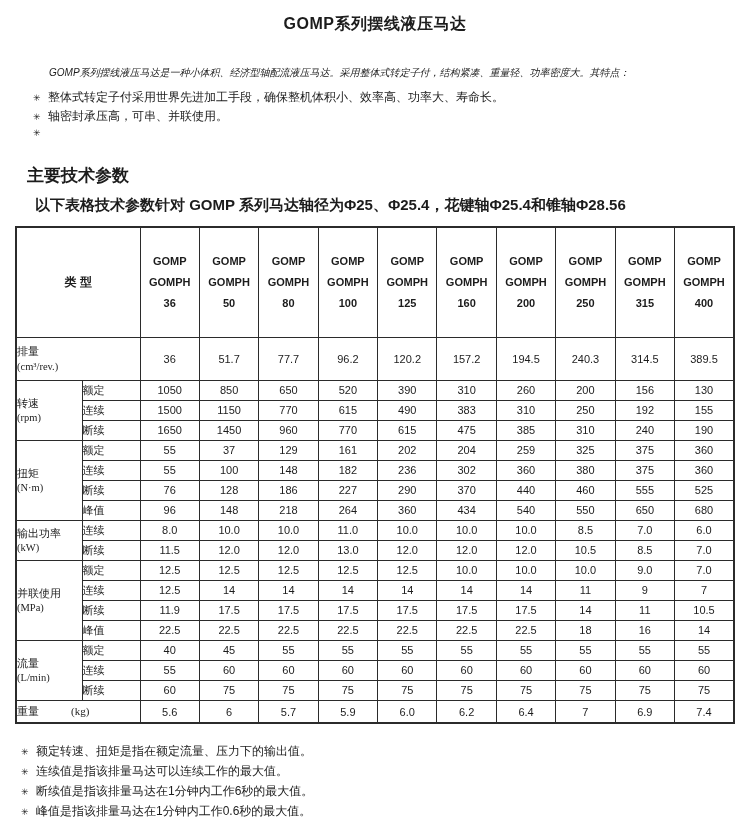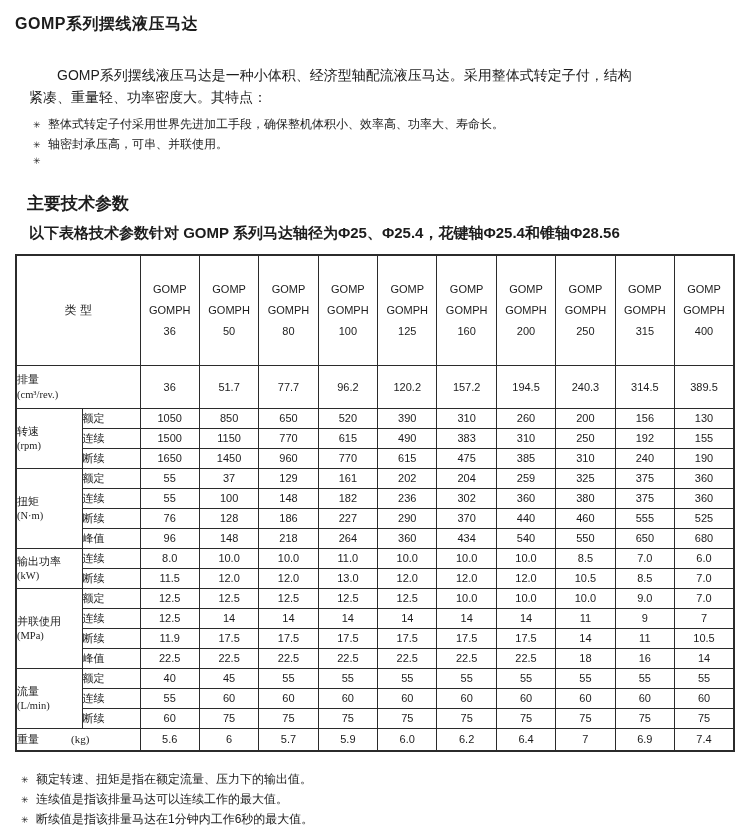--- a/index.html
+++ b/index.html
@@ -3,33 +3,33 @@
 <meta charset="utf-8">
 <style>
   * { box-sizing: border-box; }
   html, body { margin: 0; padding: 0; background: #ffffff; }
   body {
     width: 750px; min-height: 828px;
     color: #1c1c1c;
     font-family: "Liberation Sans", "DejaVu Sans", sans-serif;
   }
   .page { padding: 8px 15px 10px; }
-  .title { font-size: 16px; font-weight: bold; text-align: left; margin: 6px 0 0; letter-spacing: 0.5px; }
-  .intro { font-size: 14px; line-height: 1.55; margin: 30px 95px 0 14px; text-indent: 2em; }
+  .title { font-size: 16px; font-weight: bold; text-align: center; margin: 6px 0 0; letter-spacing: 0.5px; }
+  .intro { font-size: 10px; line-height: 1.55; margin: 30px 95px 0 14px; text-indent: 2em; font-style: italic; }
   .bullets { list-style: none; margin: 7px 0 0; padding: 0 0 0 18px; }
   .bullets li { font-size: 12px; line-height: 1.6; display: flex; align-items: baseline; }
   .bullet { flex: none; width: 15px; font-size: 9px; color: #222; }
   .section { font-size: 17px; font-weight: bold; margin: 24px 0 0 12px; }
-  .section-note { font-size: 15px; font-weight: bold; margin: 9px 0 0 14px; }
+  .section-note { font-size: 15px; font-weight: bold; margin: 9px 0 0 20px; }
   table.spec {
     border-collapse: collapse; table-layout: fixed; width: 720px;
     margin: 11px auto 0; font-size: 11px; border: 2px solid #2b2b2b;
   }
   .spec th, .spec td { border: 1px solid #2b2b2b; padding: 0; overflow: hidden; vertical-align: middle; }
-  .spec thead th { height: 110px; font-weight: normal; }
+  .spec thead th { height: 110px; font-weight: bold; }
   .type-cell { font-size: 12px; text-align: center; }
   .model-cell div { text-align: center; line-height: 21px; }
   .lab { line-height: 1.5; }
   .unit { line-height: 1.35; font-size: 10.5px; font-family: Liberation Serif, serif; }
   .group-cell, .label-cell { padding-left: 4px; }
   .sub-cell { padding-left: 7px; margin-left: 28px; }
   .val-cell { text-align: center; }
   .disp-row td { height: 43px; }
   .data-row td { height: 20px; }
   .weight-row td { height: 23px; }

